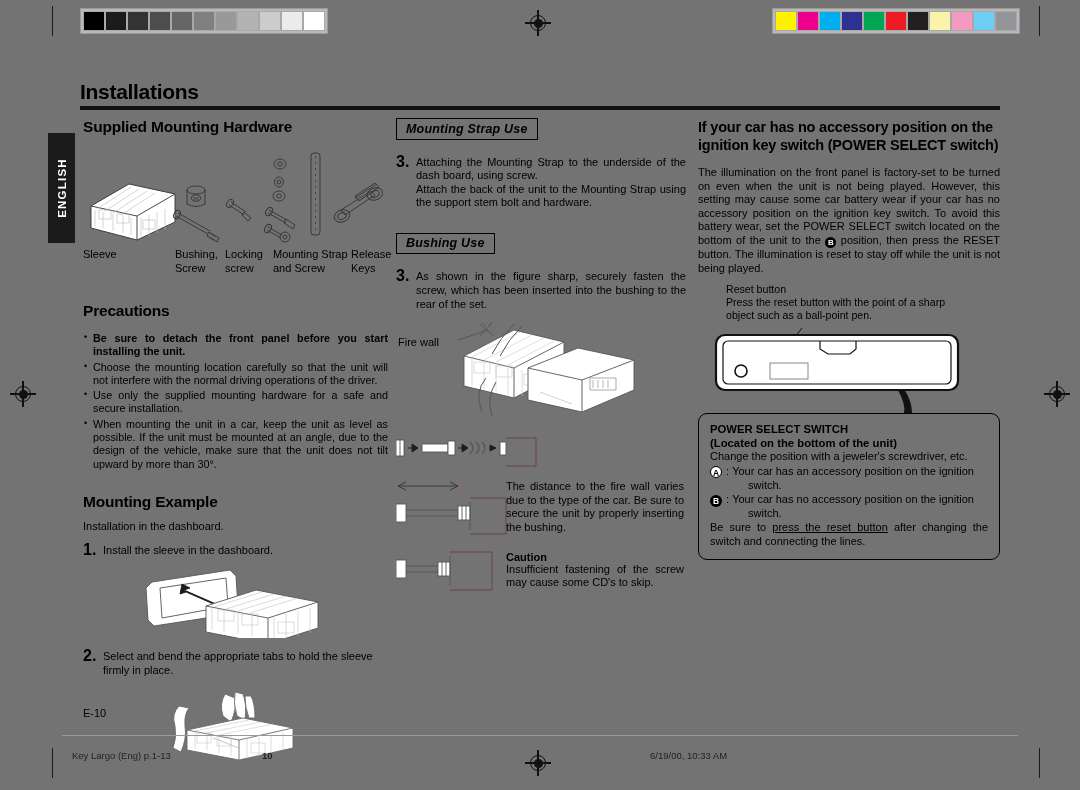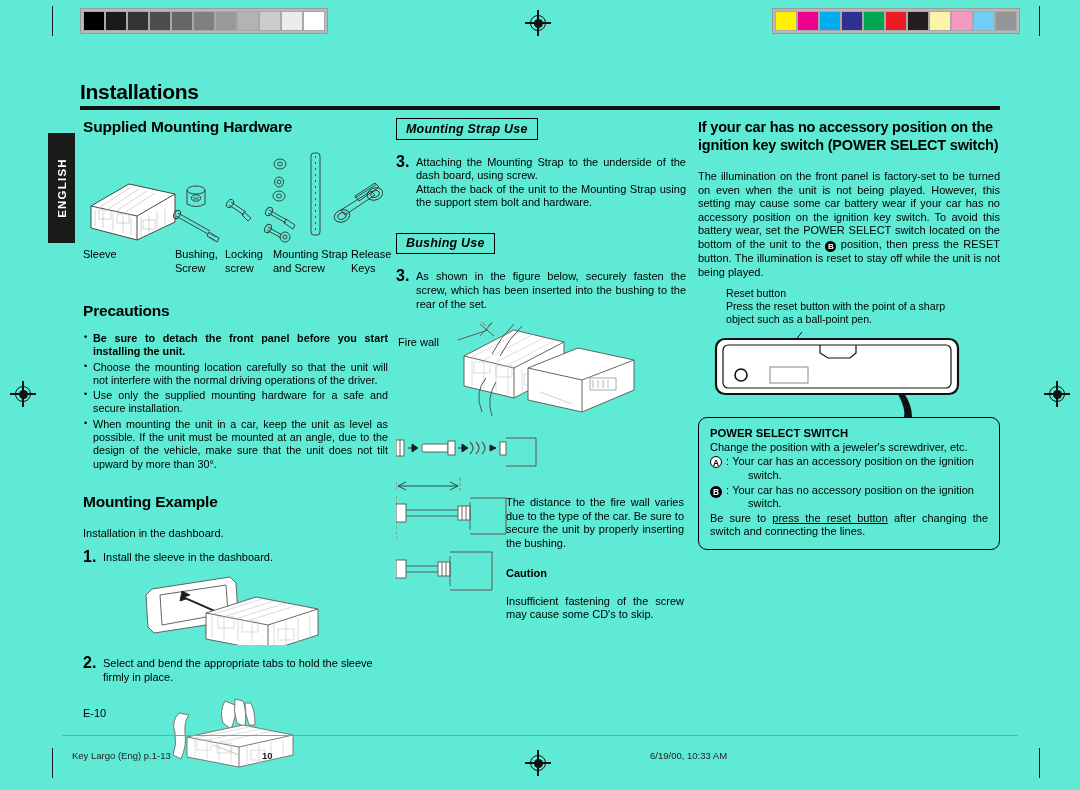--- a/index.html
+++ b/index.html
@@ -8,21 +8,21 @@
     background: #ffffff;
   }
   body {
     font-family: "Liberation Sans", sans-serif;
     color: #000;
   }
   #page {
     position: relative;
     width: 1080px;
     height: 790px;
-    background: #5eead4;
+    background: #737373;
     overflow: hidden;
   }
 
   
   .calib {
     position: absolute;
     top: 8px;
     display: flex;
     border: 1px solid #9a9a9a;
     background: #b9b9b9;
@@ -133,21 +133,21 @@
     padding: 2.5px 9px 3px 9px;
     font-size: 12.5px;
     font-weight: bold;
     font-style: italic;
     letter-spacing: 0.2px;
   }
 
   p.body {
     font-size: 11px;
     line-height: 13.6px;
-    margin: 16px 0 8px 0;
+    margin: 0 0 8px 0;
     text-align: justify;
   }
   p.body.nj { text-align: left; }
 
   ul.bullets {
     list-style: none;
     margin: 0;
     padding: 0;
   }
   ul.bullets li {
@@ -523,21 +523,21 @@
     <div class="numstep" style="margin-top:14px;">
       <div class="n">3.</div>
       <div class="t" style="white-space:pre-line;">Attaching the Mounting Strap to the underside of the dash board, using screw.
 Attach the back of the unit to the Mounting Strap using the support stem bolt and hardware.</div>
     </div>
 
     <div class="boxed-head" style="margin-top:14px;">Bushing Use</div>
 
     <div class="numstep" style="margin-top:14px;">
       <div class="n">3.</div>
-      <div class="t">As shown in the figure below, securely fasten the screw, which has been inserted into the bushing to the rear of the set.</div>
+      <div class="t">As shown in the figure sharp, securely fasten the screw, which has been inserted into the bushing to the rear of the set.</div>
     </div>
 
     
     <div class="fig" style="position:relative; height:110px;">
       <div style="position:absolute; left:2px; top:16px; font-size:11px;">Fire wall</div>
       <svg width="290" height="110" viewBox="0 0 290 110" style="position:absolute; left:0; top:0;">
         <g fill="none" stroke="#555" stroke-width="0.9">
 
           <path d="M62 20 L92 10"></path>
           <path d="M84 4 L98 16 M96 3 L84 16"></path>
@@ -654,20 +654,21 @@
 
           <rect x="72" y="80" width="38" height="16" stroke-width="1" stroke="#888"></rect>
 
           <path d="M200 107 Q208 122 206 130 L214 130 Q214 118 206 106 Z" fill="#111" stroke="none"></path>
         </g>
       </svg>
     </div>
 
     <div id="power-box">
       <div class="hd">POWER SELECT SWITCH</div>
+      <div class="hd">(Located on the bottom of the unit)</div>
       <p>Change the position with a jeweler's screwdriver, etc.</p>
 
       <div class="opt">
         <div class="mk">
           <span class="mark-a">A</span>
         </div>
         <div class="tx">
           <span>:&nbsp;</span><span>Your car has an accessory position on the ignition</span>
           <span class="ind">switch.</span>
         </div>

